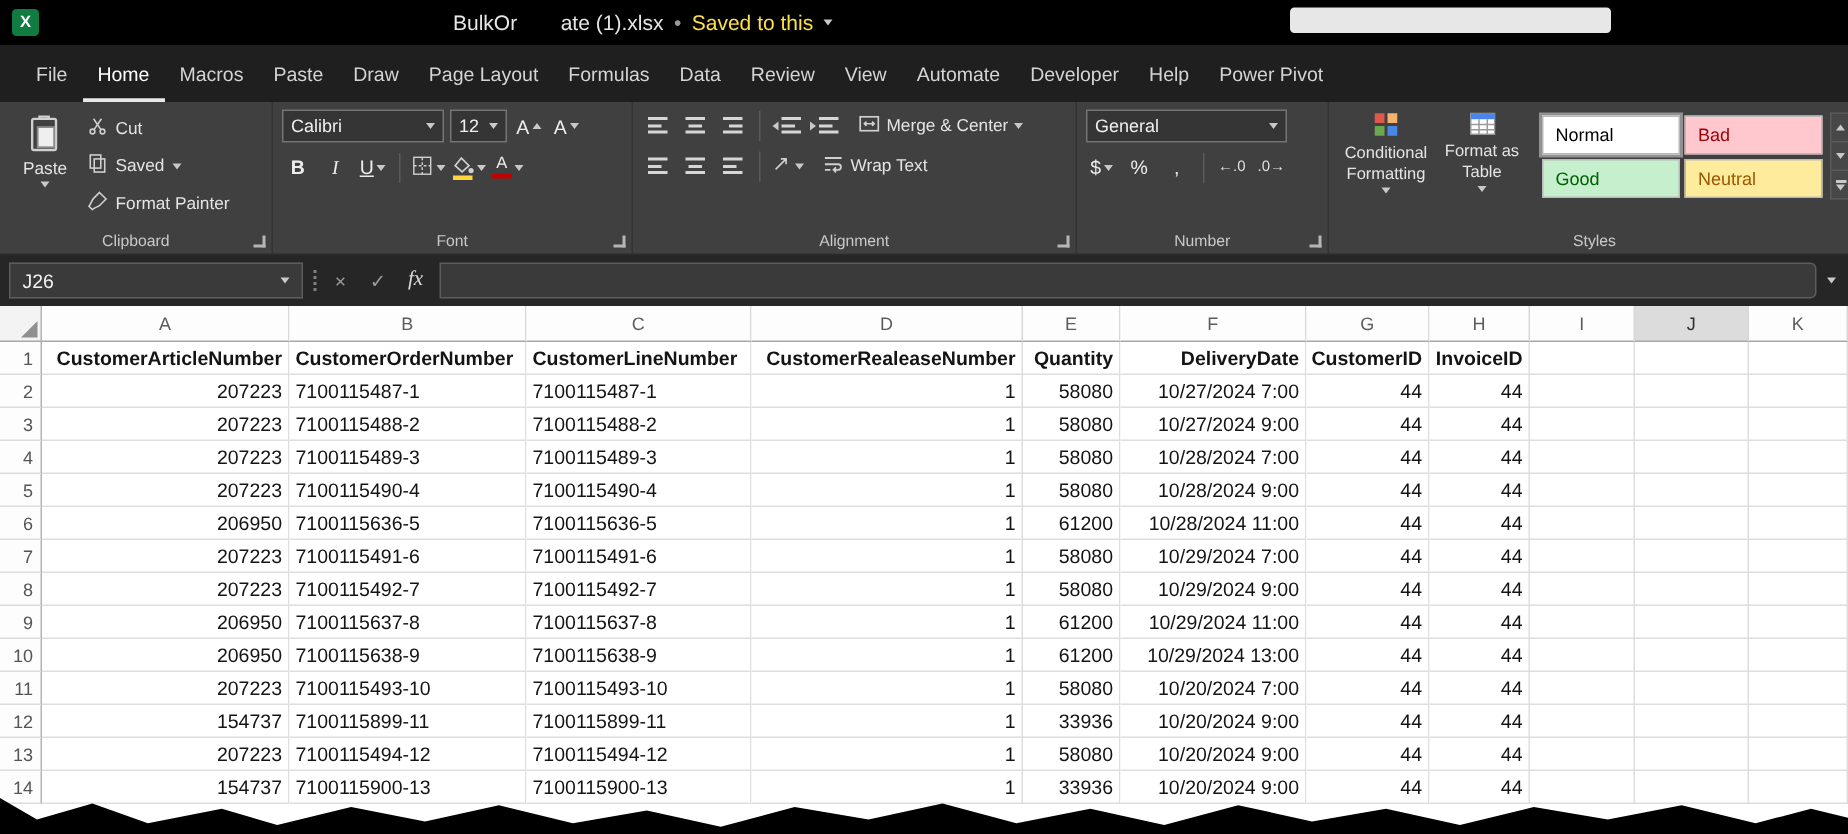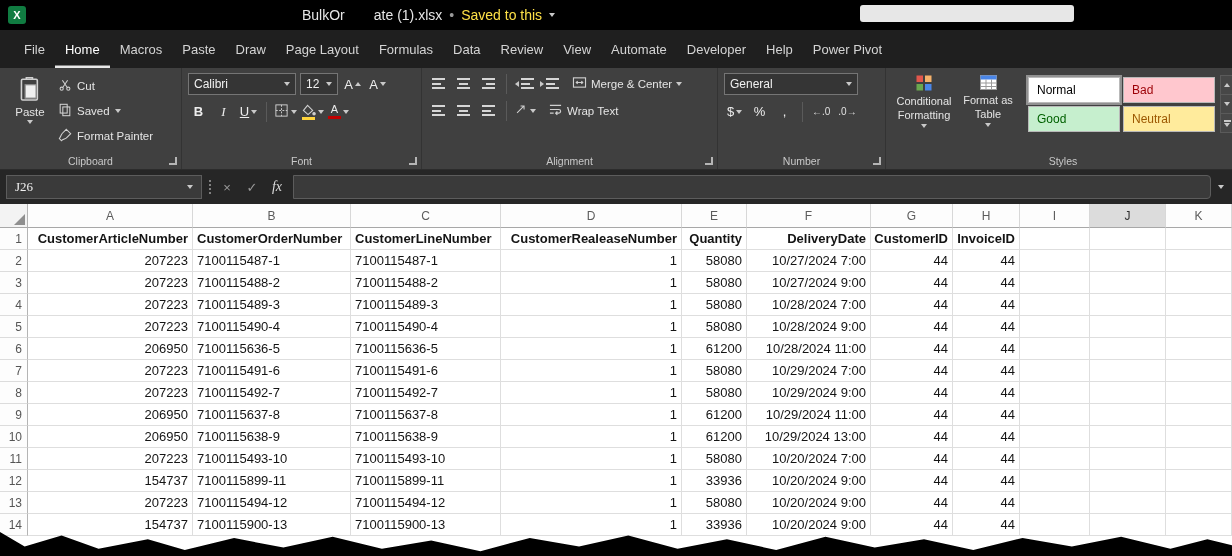--- a/index.html
+++ b/index.html
@@ -73,21 +73,21 @@
   .gallery{display:grid;grid-template-columns:92px 92px;grid-auto-rows:26px;gap:3px;padding:2px;}
   .style-cell{display:flex;align-items:center;padding:0 8px;font-size:12px;border:1px solid #b9b9b9;}
   .style-cell.selected{box-shadow:0 0 0 2px #919191;}
   .gal-scroll{width:14px;margin-left:3px;display:flex;flex-direction:column;border:1px solid #5a5a5a;background:#474747;height:58px;}
   .gal-btn{flex:1;display:flex;flex-direction:column;align-items:center;justify-content:center;gap:1px;}
   .gal-btn + .gal-btn{border-top:1px solid #5a5a5a;}
   .more-bar{width:7px;height:2px;background:#c9c9c9;}
 
   
   .formulabar{height:34px;background:#262626;display:flex;align-items:center;padding:0 8px 0 6px;gap:7px;}
-  .namebox{width:196px;height:24px;background:#3a3a3a;border:1px solid #5c5c5c;display:flex;align-items:center;padding:0 8px;color:#f0f0f0;font-size:13px;font-family:Liberation Serif, serif;}
+  .namebox{width:196px;height:24px;background:#3a3a3a;border:1px solid #5c5c5c;display:flex;align-items:center;padding:0 8px;color:#f0f0f0;font-size:13px;}
   .namebox .tri-down{margin-left:auto;}
   .vdots{width:0;height:14px;border-left:2px dotted #808080;}
   .fbtn{color:#9a9a9a;font-size:13px;width:18px;text-align:center;}
   .fbtn.fx{color:#dcdcdc;font-style:italic;font-family:"Liberation Serif",serif;font-size:14px;}
   .finput{flex:1;height:24px;background:#3a3a3a;border:1px solid #5c5c5c;border-radius:0 4px 4px 0;}
 
   
   .sheet{position:relative;height:352px;background:#fff;}
   .chr,.grid-row{display:grid;grid-template-columns:28px 165px 158px 150px 181px 65px 124px 82px 67px 70px 76px 66px;}
   .chr{height:24px;}

